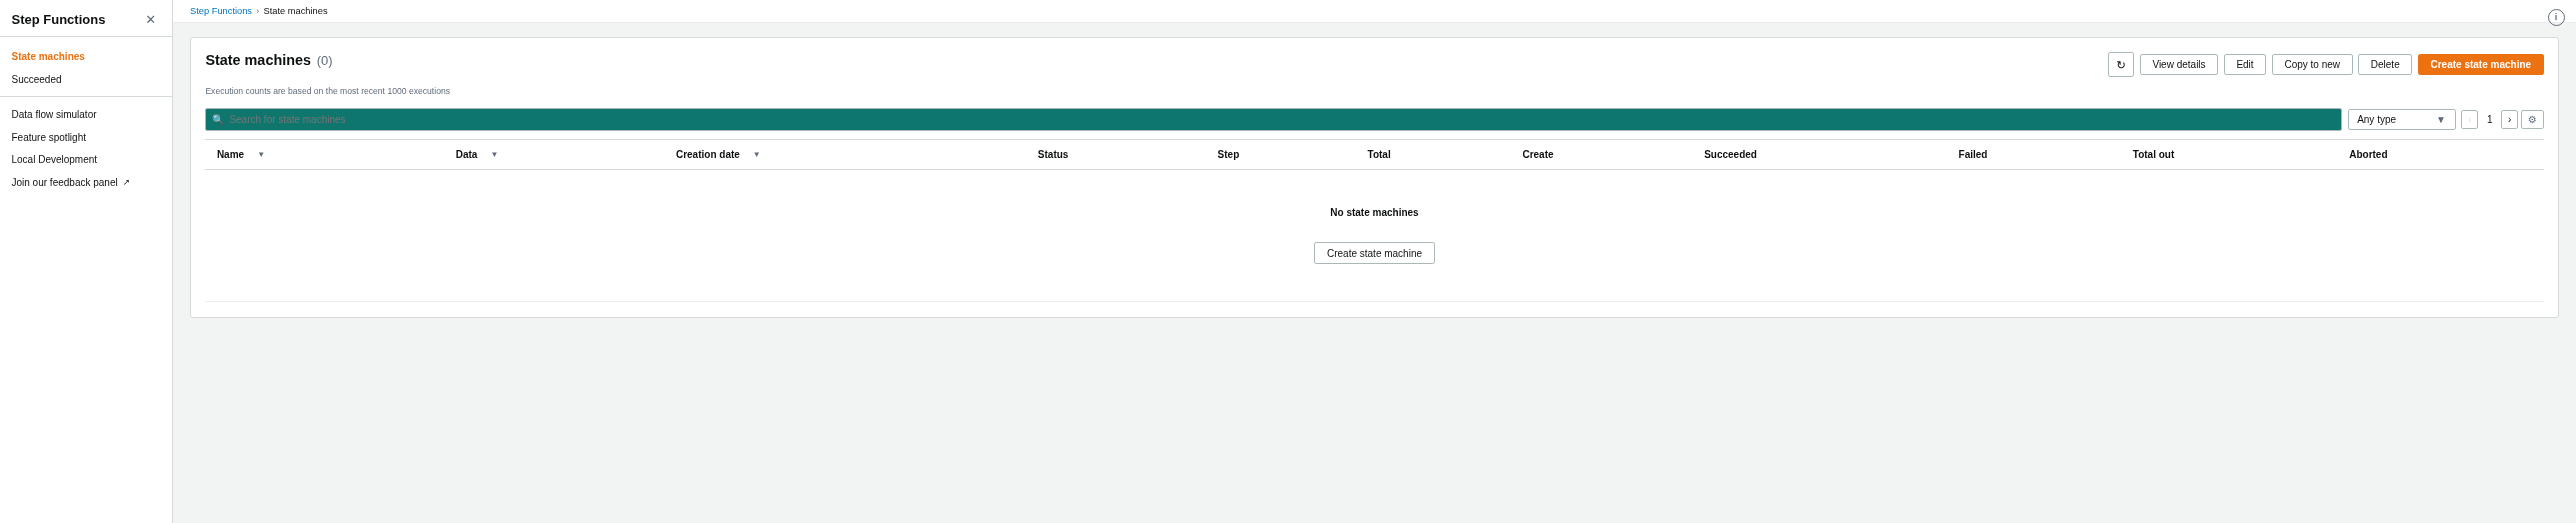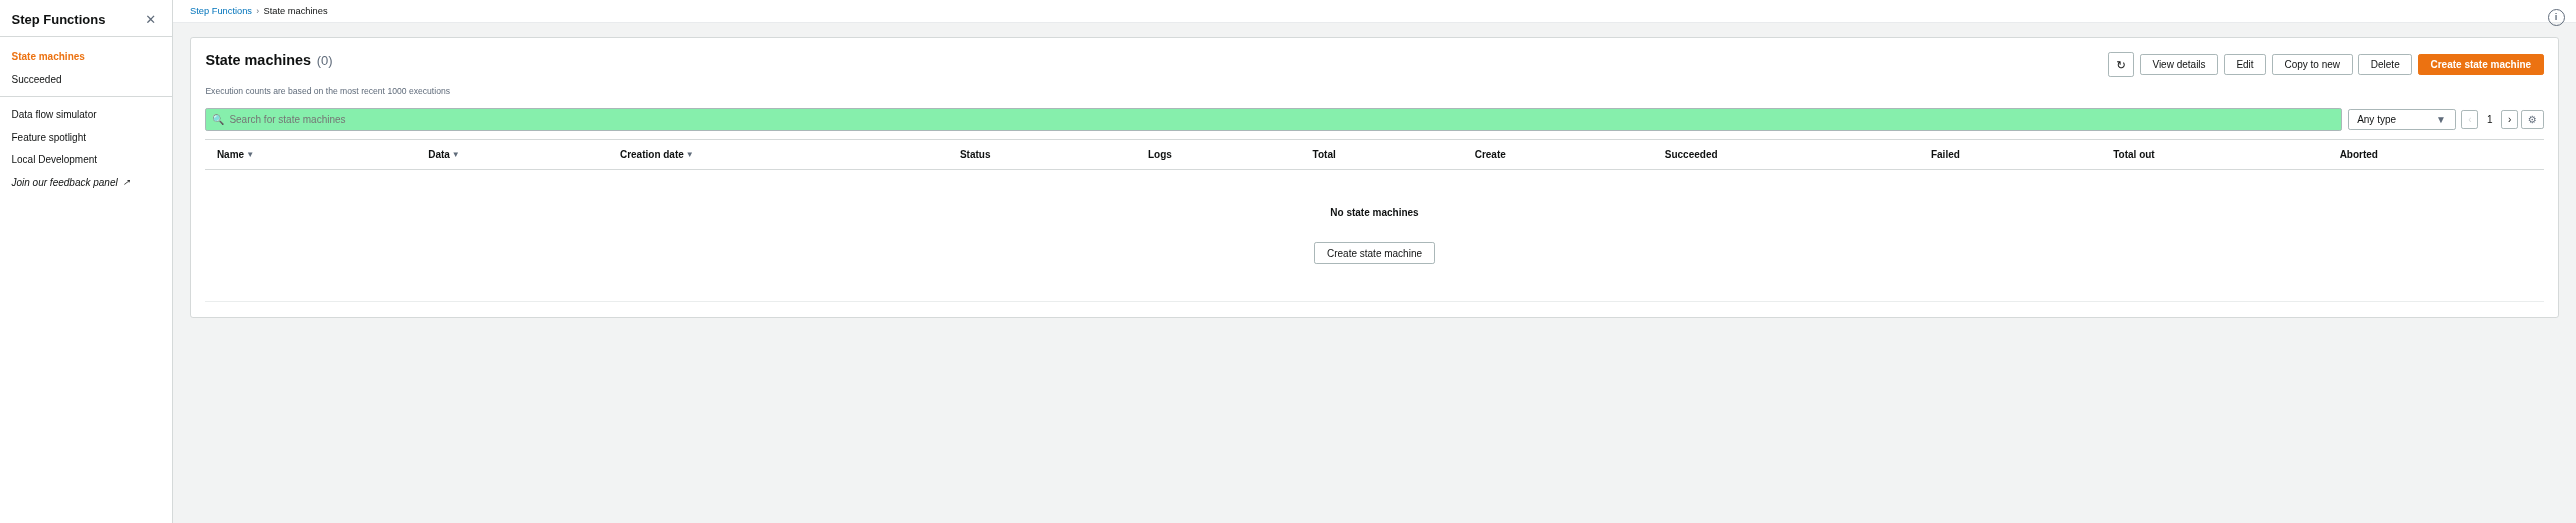--- a/index.html
+++ b/index.html
@@ -59,21 +59,20 @@
     }
     .sidebar-divider {
       border: none;
       border-top: 0.7px solid #d5d9d9;
       margin: 5.8px 0;
     }
     .sidebar-nav-item-ext {
       display: flex;
       align-items: center;
       gap: 5px;
-      font-style: italic;
     }
     .ext-icon {
       font-size: 8.6px;
     }
 
     
     .main {
       flex: 1;
       display: flex;
       flex-direction: column;
@@ -195,21 +194,21 @@
       color: #5f6b7a;
       font-size: 10px;
     }
     .search-input {
       width: 100%;
       padding: 5px 8.6px 5px 23px;
       border: 0.7px solid #aab7b8;
       border-radius: 2.2px;
       font-size: 10px;
       color: #0f1111;
-      background: #86efac;
+      background: #0f766e;
     }
     .type-select {
       display: flex;
       align-items: center;
       border: 0.7px solid #aab7b8;
       border-radius: 2.2px;
       background: #fff;
       padding: 4.3px 8.6px;
       font-size: 10px;
       cursor: pointer;
@@ -277,21 +276,21 @@
       text-align: left;
       font-weight: 700;
       color: #0f1111;
       white-space: nowrap;
       cursor: pointer;
       user-select: none;
     }
     .th-inner {
       display: flex;
       align-items: center;
-      gap: 2px;
+      gap: 13px;
     }
     .sort-icon {
       color: #5f6b7a;
       font-size: 8px;
     }
     td {
       padding: 8.6px 11.5px;
       color: #0f1111;
       border-bottom: 0.7px solid #eaeded;
     }
@@ -437,21 +436,21 @@
                   <span class="sort-icon">▼</span>
                 </div>
               </th>
               <th>
                 <div class="th-inner">
                   <span>Status</span>
                 </div>
               </th>
               <th>
                 <div class="th-inner">
-                  <span>Logs</span>
+                  <span>Step</span>
                 </div>
               </th>
               <th>
                 <div class="th-inner">
                   <span>Total</span>
                 </div>
               </th>
               <th>
                 <div class="th-inner">
                   <span>Create</span>

